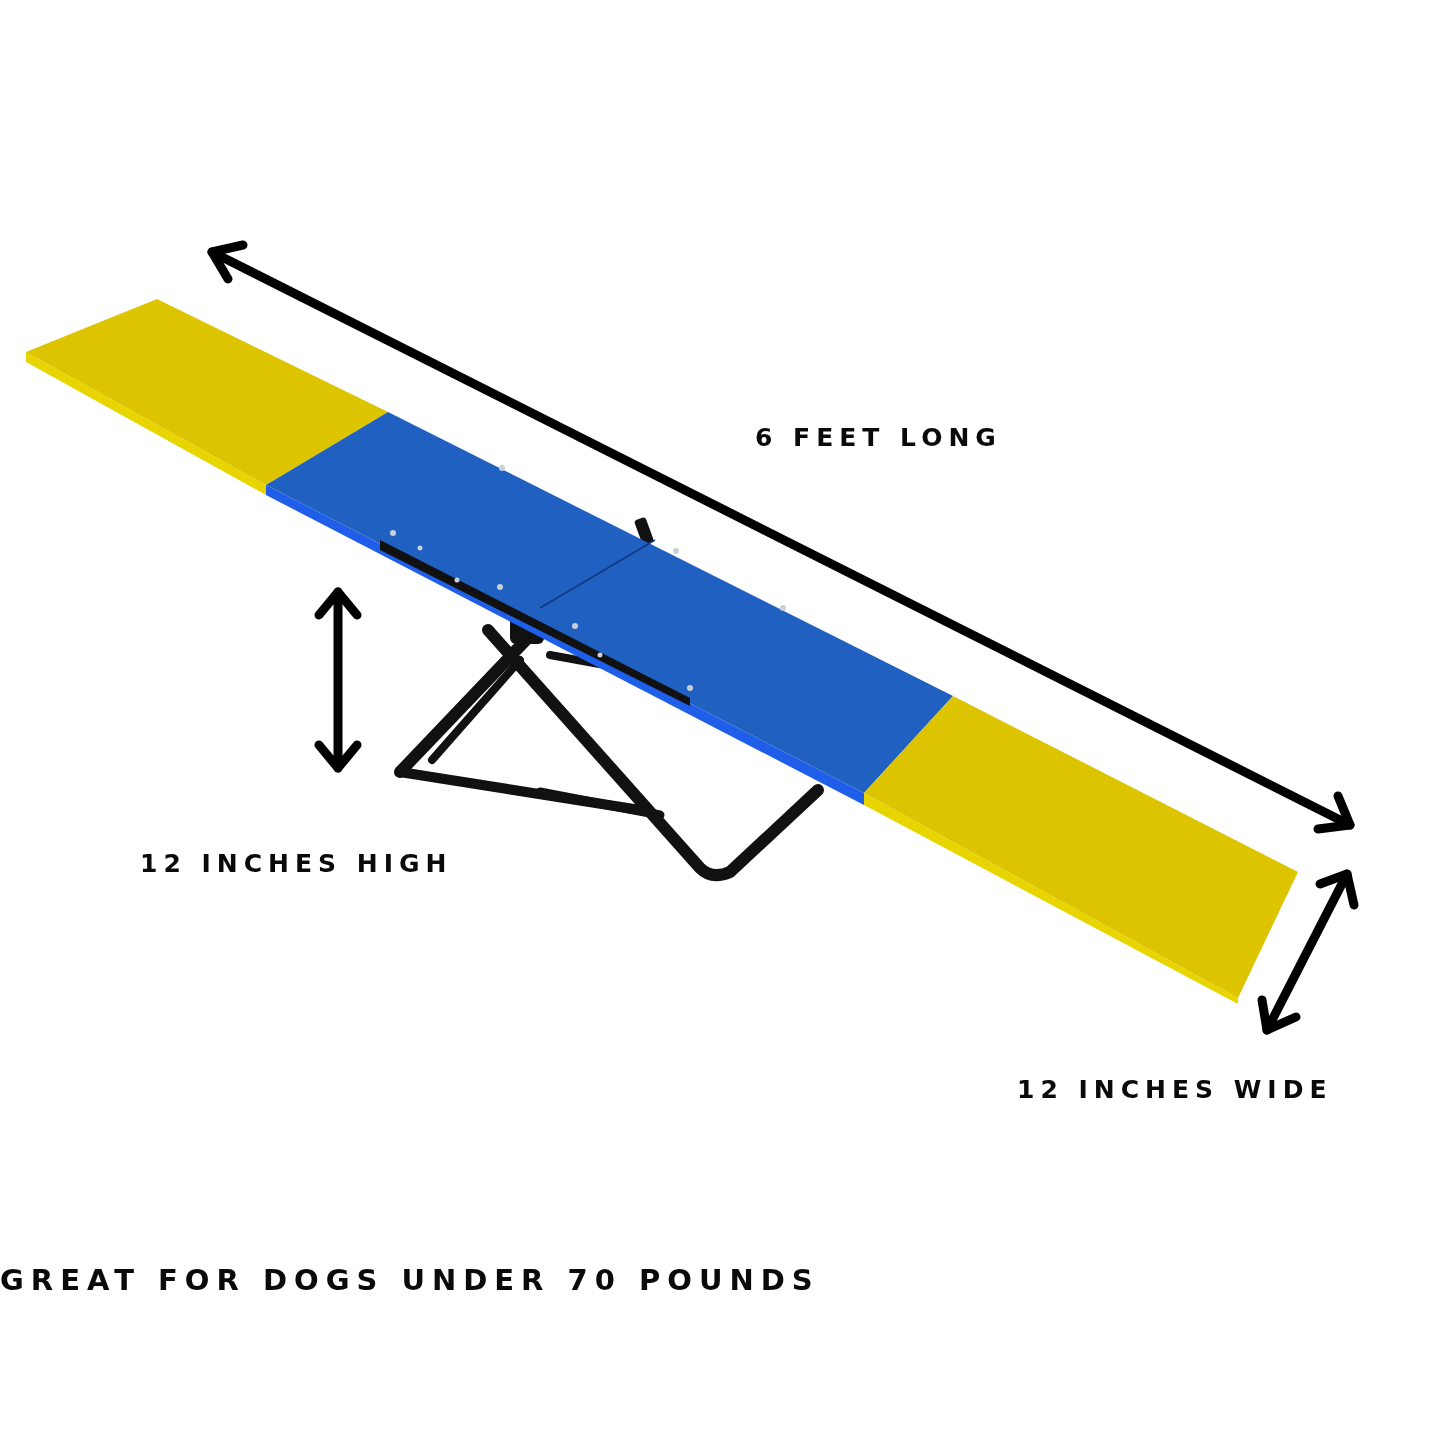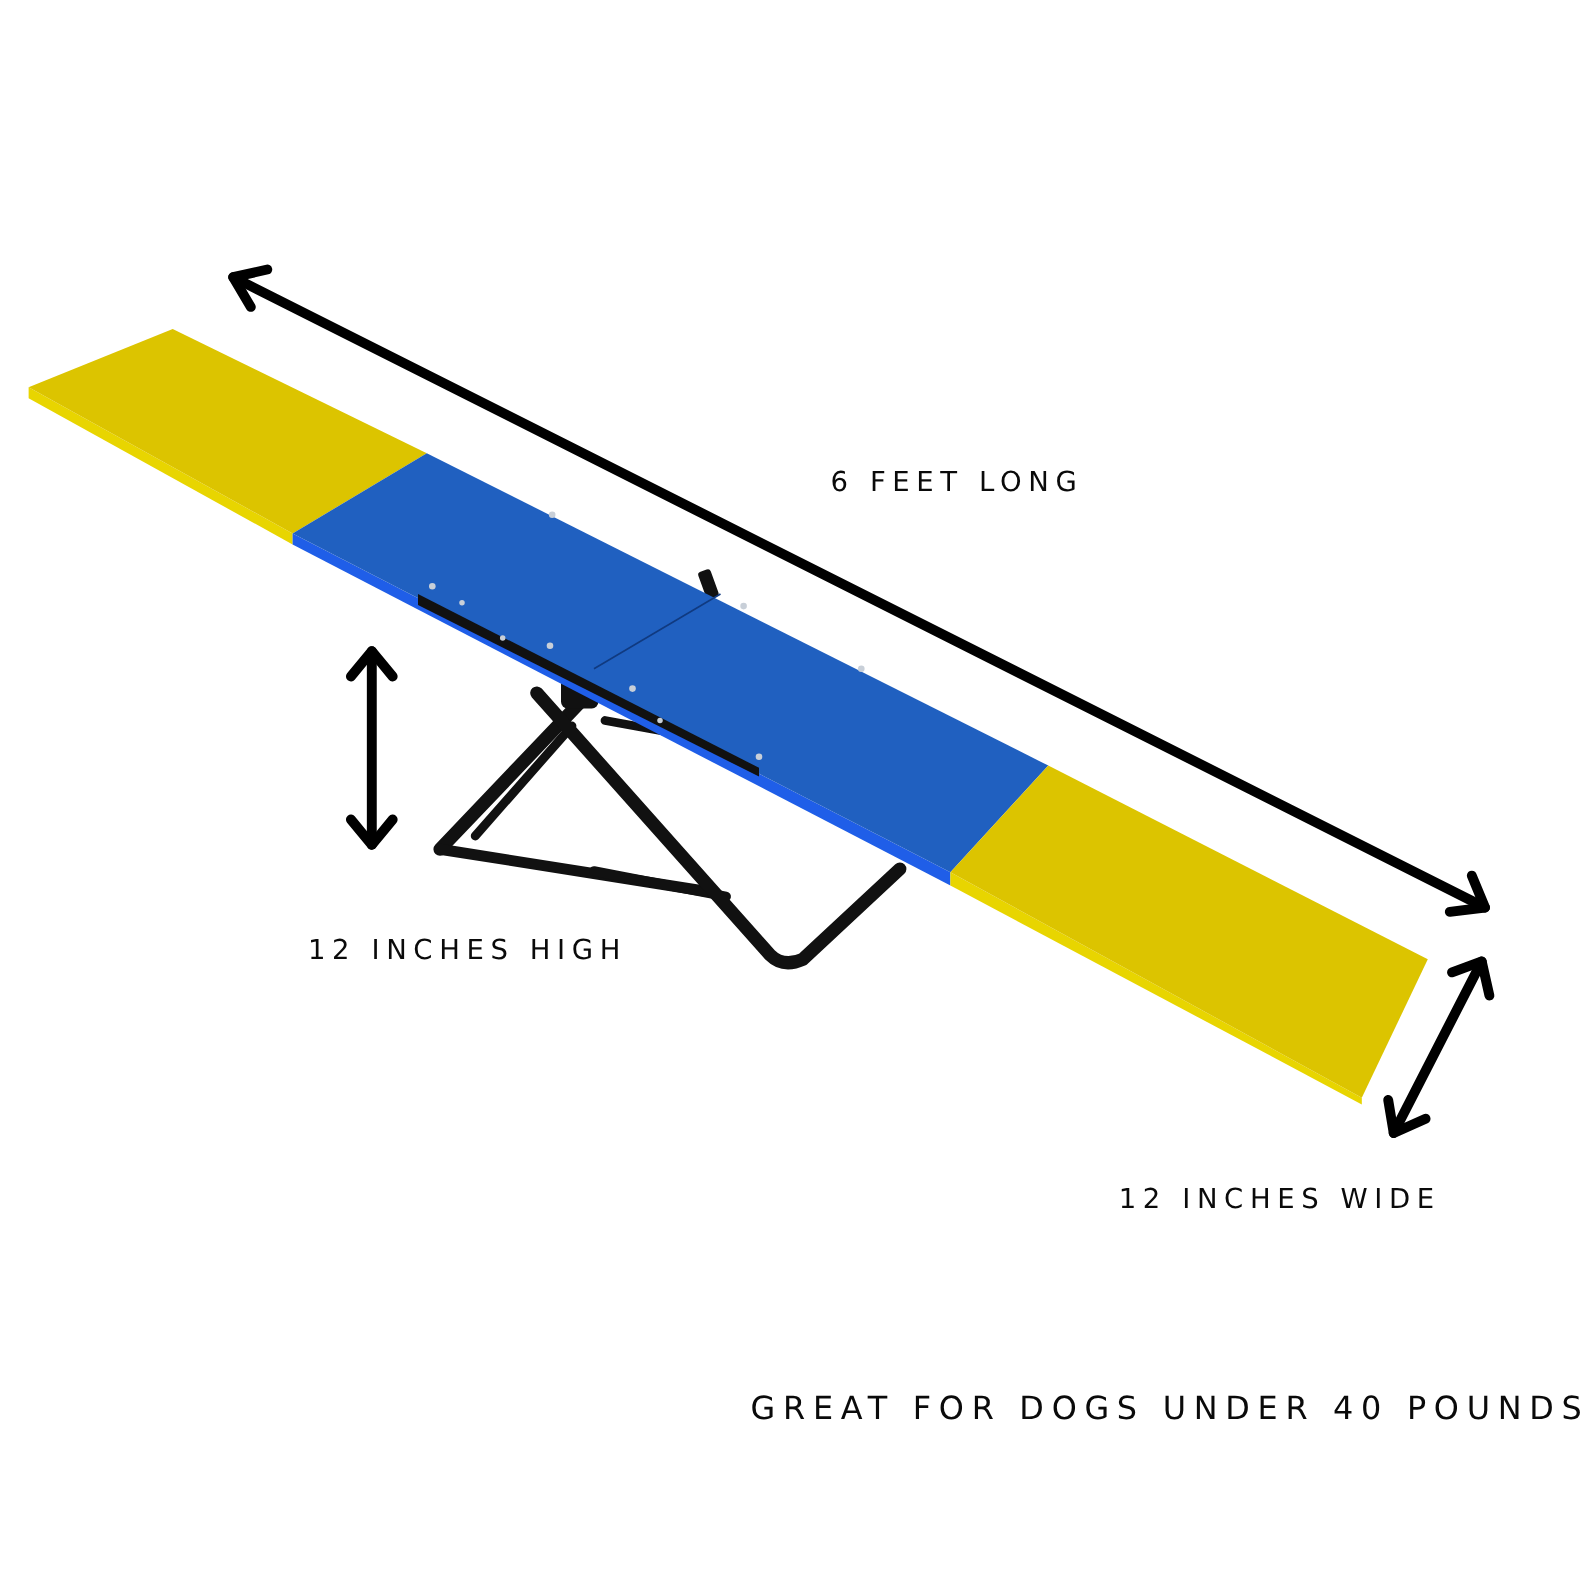--- a/index.html
+++ b/index.html
@@ -7,29 +7,29 @@
       position: relative;
       width: 1445px;
       height: 1445px;
       background: #ffffff;
       overflow: hidden;
     }
     svg.art { position: absolute; left: 0; top: 0; }
     .label {
       position: absolute;
       font-family: "DejaVu Sans", sans-serif;
-      font-weight: normal;
+      font-weight: bold;
       color: #0a0a0a;
       letter-spacing: 6px;
       white-space: nowrap;
       line-height: 1;
     }
     .label.small { font-size: 25px; }
     .label.large { font-size: 29px; letter-spacing: 7px; }
-    .center { text-align: right; }
+    .center { text-align: left; }
   </style>
 </head>
 <body>
 
 <div class="canvas">
 
   <svg class="art" width="1445" height="1445" viewBox="0 0 1445 1445">
 
     <g stroke="#111" stroke-linecap="round" stroke-linejoin="round" fill="none">
 
@@ -96,15 +96,15 @@
       <polyline points="1262,1000 1267,1030 1296,1017"></polyline>
     </g>
   </svg>
 
   <div class="label small" style="left:755px; top:425px;">6 FEET LONG</div>
 
   <div class="label small center" style="left:140px; top:851px; width:430px;">12 INCHES HIGH</div>
 
   <div class="label small" style="left:1017px; top:1077px;">12 INCHES WIDE</div>
 
-  <div class="label large center" style="left:0; top:1266px; width:1445px;">GREAT FOR DOGS UNDER 40 POUNDS</div>
+  <div class="label large center" style="left:0; top:1266px; width:1445px;">GREAT FOR DOGS UNDER 70 POUNDS</div>
 
 </div>
 
 </body></html>

